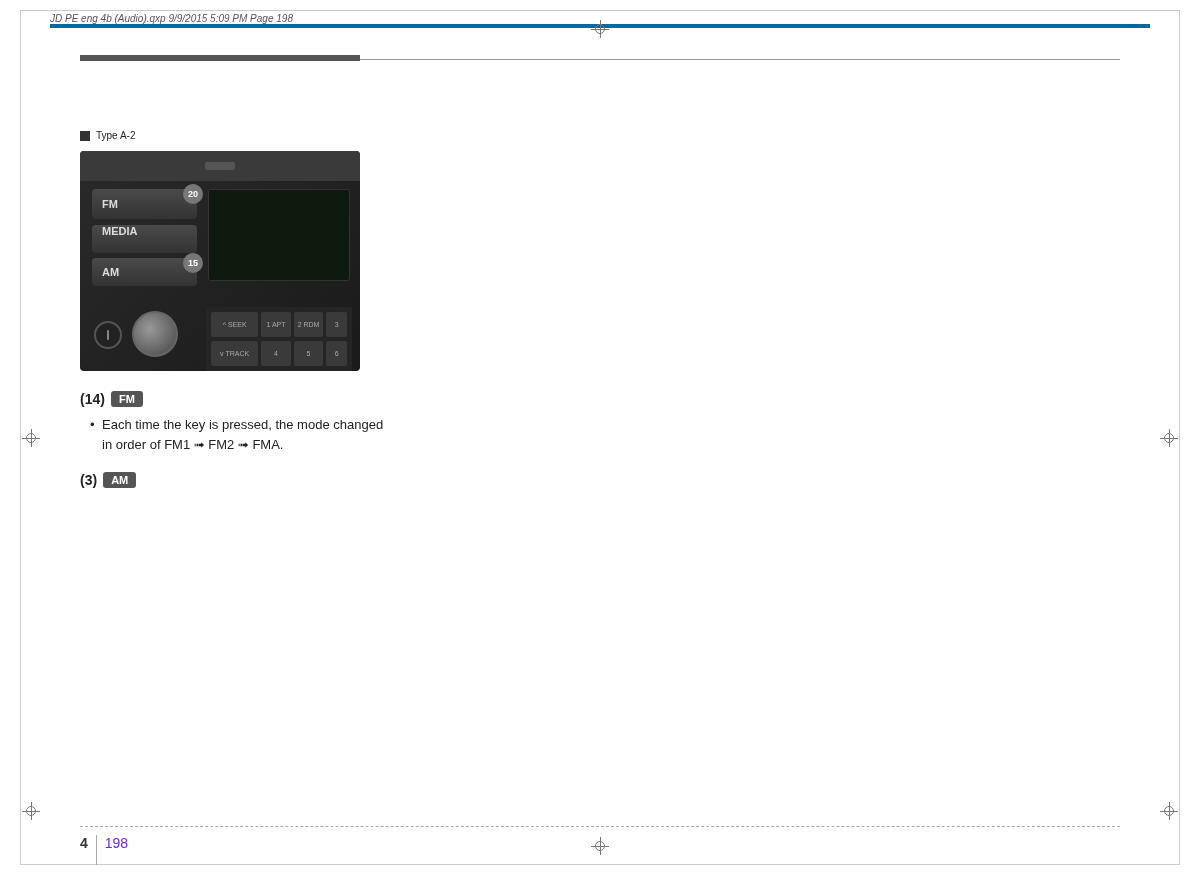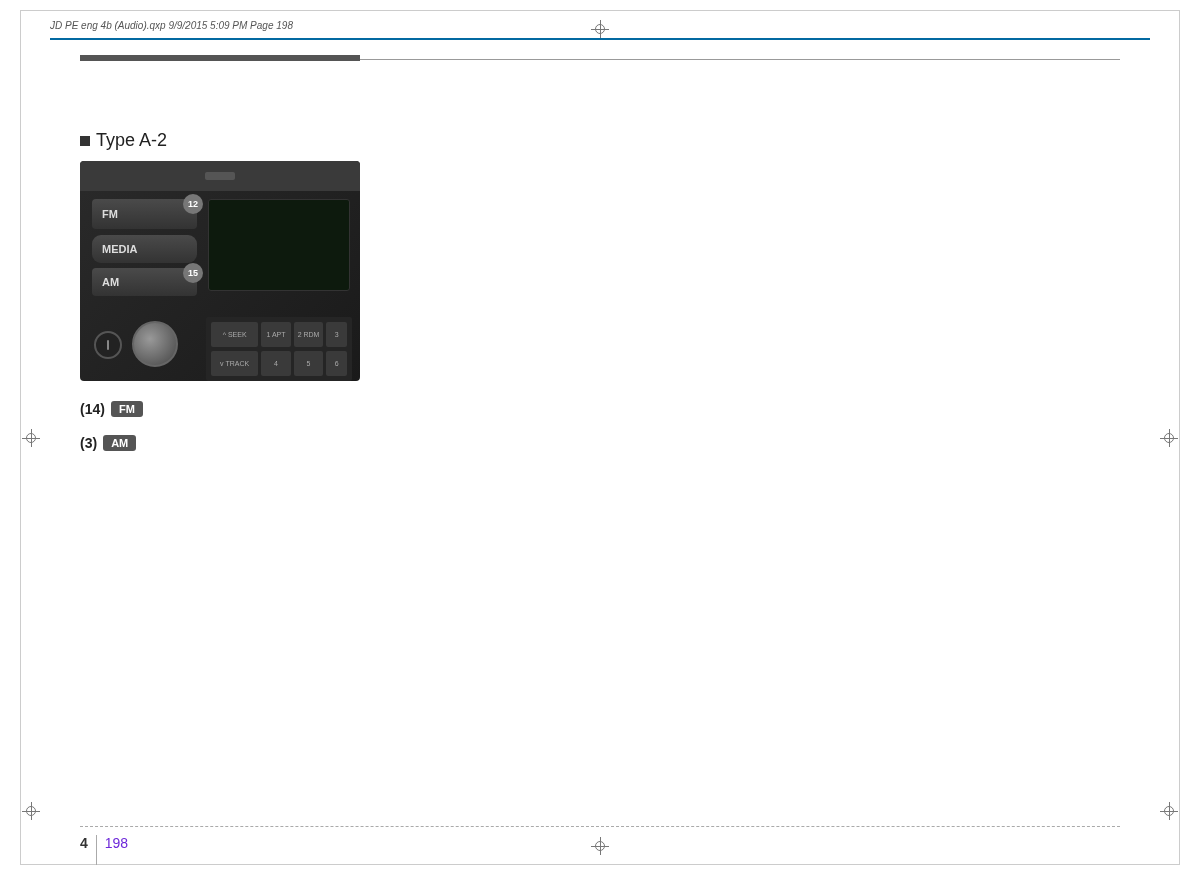--- a/index.html
+++ b/index.html
@@ -24,25 +24,25 @@
       bottom: 10px;
       border: 1px solid #ccc;
     }
 
     
     .top-meta {
       position: absolute;
       top: 12px;
       left: 50px;
       right: 50px;
-      height: 28px;
+      height: 16px;
       display: flex;
       align-items: center;
       justify-content: space-between;
-      border-bottom: 2px solid #0369a1;
+      border-bottom: 4px solid #0369a1;
     }
 
     .top-meta-text {
       font-size: 10px;
       color: #555;
       font-style: italic;
     }
 
     
     .crosshair {
@@ -157,21 +157,21 @@
       font-weight: bold;
       line-height: 1.3;
       margin-bottom: 12px;
     }
 
     
     .type-label {
       display: flex;
       align-items: center;
       gap: 6px;
-      font-size: 18px;
+      font-size: 10px;
       margin-bottom: 10px;
     }
 
     .type-square {
       width: 10px;
       height: 10px;
       background: #333;
       display: inline-block;
       flex-shrink: 0;
     }
@@ -337,24 +337,24 @@
     </div>
 
     <div class="radio-image">
 
       <div class="radio-top-bar">
         <div class="radio-eject-btn"></div>
       </div>
 
       <div style="position:absolute; top:38px; left:12px; width:105px; height:30px; background:linear-gradient(180deg,#4a4a4a,#333); border-radius:4px; display:flex; align-items:center; padding-left:10px; color:#ddd; font-size:11px; font-weight:bold;">
         <span>FM</span>
-        <div style="position:absolute; right:-6px; top:-5px; width:20px; height:20px; background:#777; border-radius:50%; display:flex; align-items:center; justify-content:center; color:white; font-size:9px; font-weight:bold;">12</div>
-      </div>
-
-      <div style="position:absolute; top:74px; left:12px; width:105px; height:28px; background:linear-gradient(180deg,#4a4a4a,#333); border-radius:9px; display:flex; align-items:center; padding-left:10px; color:#ddd; font-size:11px; font-weight:bold;">
+        <div style="position:absolute; right:-6px; top:-5px; width:20px; height:20px; background:#777; border-radius:50%; display:flex; align-items:center; justify-content:center; color:white; font-size:9px; font-weight:bold;">20</div>
+      </div>
+
+      <div style="position:absolute; top:74px; left:12px; width:105px; height:28px; background:linear-gradient(180deg,#4a4a4a,#333); border-radius:4px; display:flex; padding-left:10px; color:#ddd; font-size:11px; font-weight:bold;">
         <span>MEDIA</span>
       </div>
 
       <div style="position:absolute; top:107px; left:12px; width:105px; height:28px; background:linear-gradient(180deg,#4a4a4a,#333); border-radius:4px; display:flex; align-items:center; padding-left:10px; color:#ddd; font-size:11px; font-weight:bold;">
         <span>AM</span>
         <div style="position:absolute; right:-6px; top:-5px; width:20px; height:20px; background:#777; border-radius:50%; display:flex; align-items:center; justify-content:center; color:white; font-size:9px; font-weight:bold;">15</div>
       </div>
 
       <div style="position:absolute; top:38px; left:128px; right:10px; height:92px; background:#0d1a0d; border-radius:3px; border:1px solid #333;"></div>
 
@@ -381,20 +381,21 @@
         </div>
       </div>
 
     </div>
 
     <div class="item-number">
       <span>(14)</span>
       <span class="item-badge">FM</span>
     </div>
     <ul class="bullet-list">
+      <li>Each time the key is pressed, the mode changed in order of FM1 ➟ FM2 ➟ FMA.</li>
     </ul>
 
     <div class="item-number">
       <span>(3)</span>
       <span class="item-badge">AM</span>
     </div>
 
   </div>
 
 </div>

